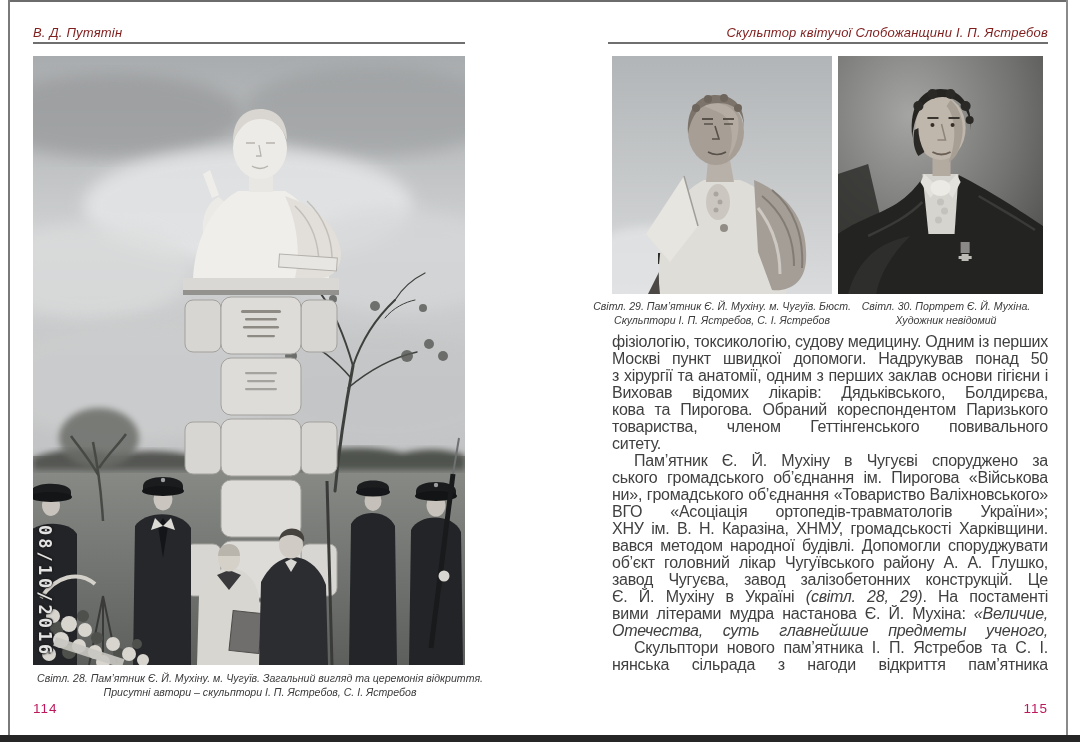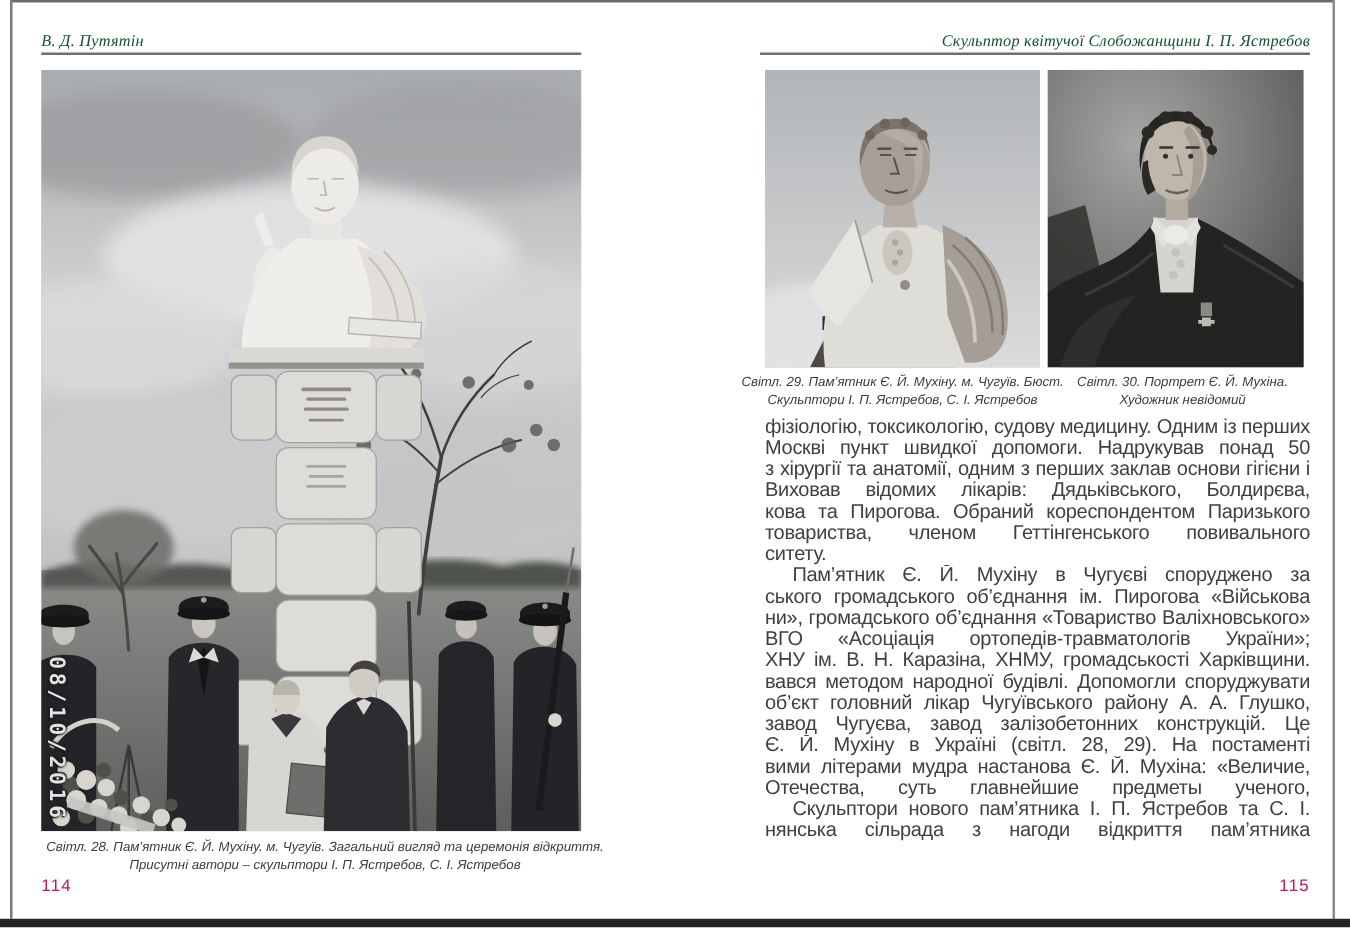--- a/index.html
+++ b/index.html
@@ -7,21 +7,21 @@
     width:1080px;height:742px;position:relative;overflow:hidden;
     background:#ffffff;font-family:"Liberation Sans",sans-serif;color:#383838;
   }
   
   .edge-top{position:absolute;left:8px;top:0;width:1060px;height:2px;background:#6c6c6c;}
   .edge-left{position:absolute;left:8px;top:0;width:2px;height:735px;background:#7a7a7a;}
   .edge-right{position:absolute;left:1066px;top:0;width:2px;height:735px;background:#8a8a8a;}
   .edge-bottom{position:absolute;left:0;bottom:0;width:1080px;height:7px;background:#262626;}
 
   
-  .hdr{position:absolute;top:25px;font-size:13px;font-style:italic;color:#14532d;letter-spacing:.2px;font-family:Liberation Serif, serif;}
+  .hdr{position:absolute;top:25px;font-size:13px;font-style:italic;color:#7f1d1d;letter-spacing:.2px;}
   .hdr-left{left:33px;width:432px;text-align:left;}
   .hdr-right{left:612px;width:436px;text-align:right;}
   .rule{position:absolute;top:42px;height:2px;background:#6f6f6f;}
   .rule-left{left:33px;width:432px;}
   .rule-right{left:608px;width:440px;}
 
   
   .photo{position:absolute;overflow:hidden;background:#c9c9c9;}
   .photo-main{left:33px;top:56px;width:432px;height:609px;}
   .photo-bust{left:612px;top:56px;width:220px;height:238px;}
@@ -45,21 +45,21 @@
   .cap-portrait{left:836px;top:300px;width:220px;text-align:right;}
 
   
   .body-text{
     position:absolute;left:612px;top:333px;width:436px;
     font-size:16px;line-height:17px;letter-spacing:-.25px;color:#404040;
   }
   .bodyline{text-align:justify;text-align-last:justify;height:17px;overflow:hidden;}
   .bodyline.lastline{text-align-last:left;}
   .bodyline.indent{text-indent:22px;}
-  .it{}
+  .it{font-style:italic;}
 
   
   .pagenum{position:absolute;top:701px;font-size:13.5px;color:#be185d;letter-spacing:1px;}
   .pn-left{left:33px;}
   .pn-right{left:612px;width:436px;text-align:right;}
 </style>
 </head>
 <body>
 
 <div class="edge-top"></div>

